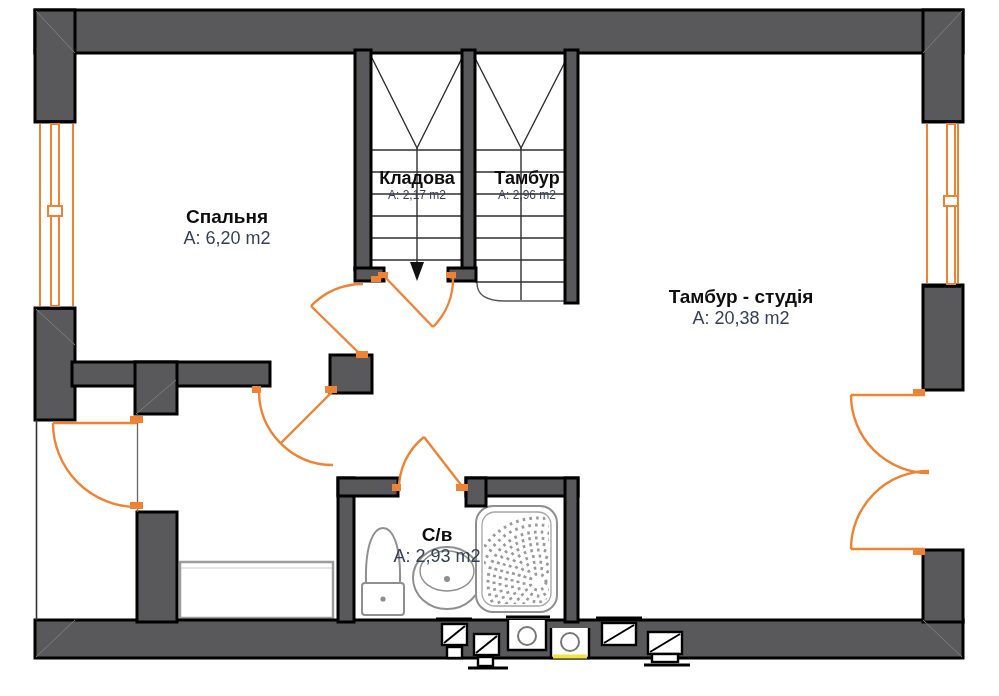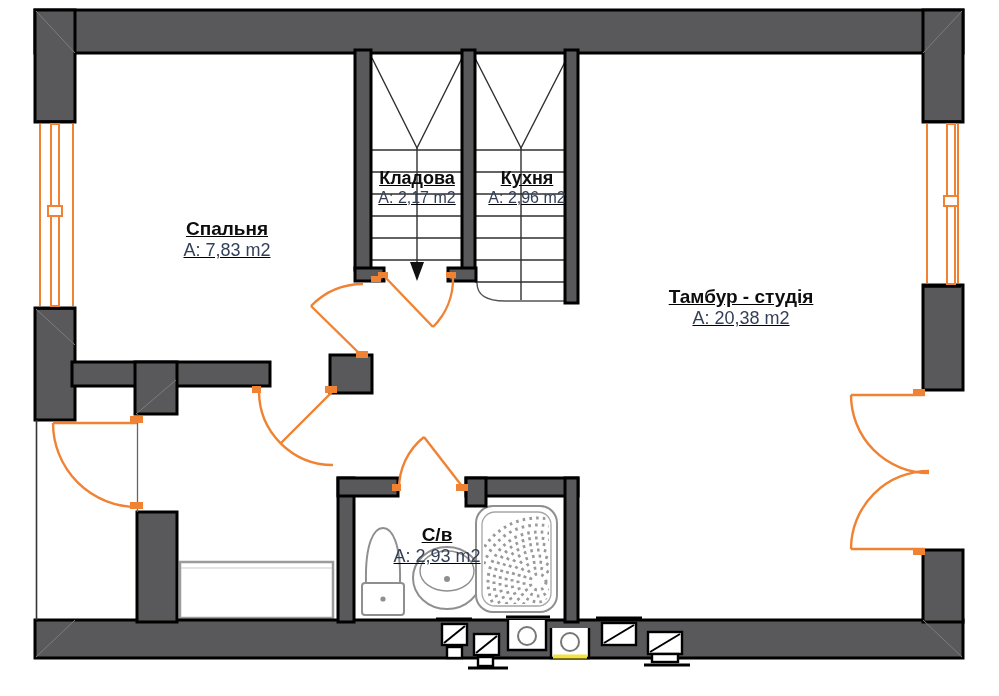--- a/index.html
+++ b/index.html
@@ -1,25 +1,25 @@
 <!DOCTYPE html>
 <html><head>
 <meta charset="utf-8">
 <style>
   html,body{margin:0;padding:0;background:#ffffff;}
   #stage{
     position:relative;width:999px;height:696px;background:#ffffff;overflow:hidden;
     font-family:"Liberation Sans", sans-serif;
   }
   #plan-svg{position:absolute;left:0;top:0;}
-  .room-label{position:absolute;transform:translateX(-50%);text-align:center;white-space:nowrap;line-height:1.15;text-decoration:underline;}
+  .room-label{position:absolute;transform:translateX(-50%);text-align:center;white-space:nowrap;line-height:1.15;}
   .room-name{font-size:19px;font-weight:bold;color:#0d0d0d;}
   .room-area{font-size:18px;color:#333f58;}
   .small .room-name{font-size:18px;}
-  .small .room-area{font-size:16px;}
+  .small .room-area{font-size:12px;}
 </style>
 </head>
 <body>
 
 <div id="stage">
 
 <svg id="plan-svg" width="999" height="696" viewBox="0 0 999 696">
 
   <g stroke="#2f2f2f" stroke-width="1.4" fill="none">
     <path d="M372,58 L417,148 L462,58"></path>
@@ -221,32 +221,32 @@
     </g>
     <g>
       <rect x="648" y="632" width="34" height="22"></rect>
       <line x1="650" y1="652" x2="680" y2="634" stroke-width="2"></line>
       <rect x="652" y="654" width="26" height="8"></rect>
       <line x1="644" y1="665" x2="690" y2="665" stroke-width="3.2"></line>
     </g>
   </g>
 </svg>
 
-<div class="room-label" style="left:227px;top:218px;">
+<div class="room-label" style="left:227px;top:206px;">
   <div class="room-name">Спальня</div>
-  <div class="room-area">A: 7,83 m2</div>
+  <div class="room-area">A: 6,20 m2</div>
 </div>
 
 <div class="room-label small" style="left:417px;top:168px;">
   <div class="room-name">Кладова</div>
   <div class="room-area">A: 2,17 m2</div>
 </div>
 
 <div class="room-label small" style="left:527px;top:168px;">
-  <div class="room-name">Кухня</div>
+  <div class="room-name">Тамбур</div>
   <div class="room-area">A: 2,96 m2</div>
 </div>
 
 <div class="room-label" style="left:741px;top:286px;">
   <div class="room-name">Тамбур - студія</div>
   <div class="room-area">A: 20,38 m2</div>
 </div>
 
 
 

